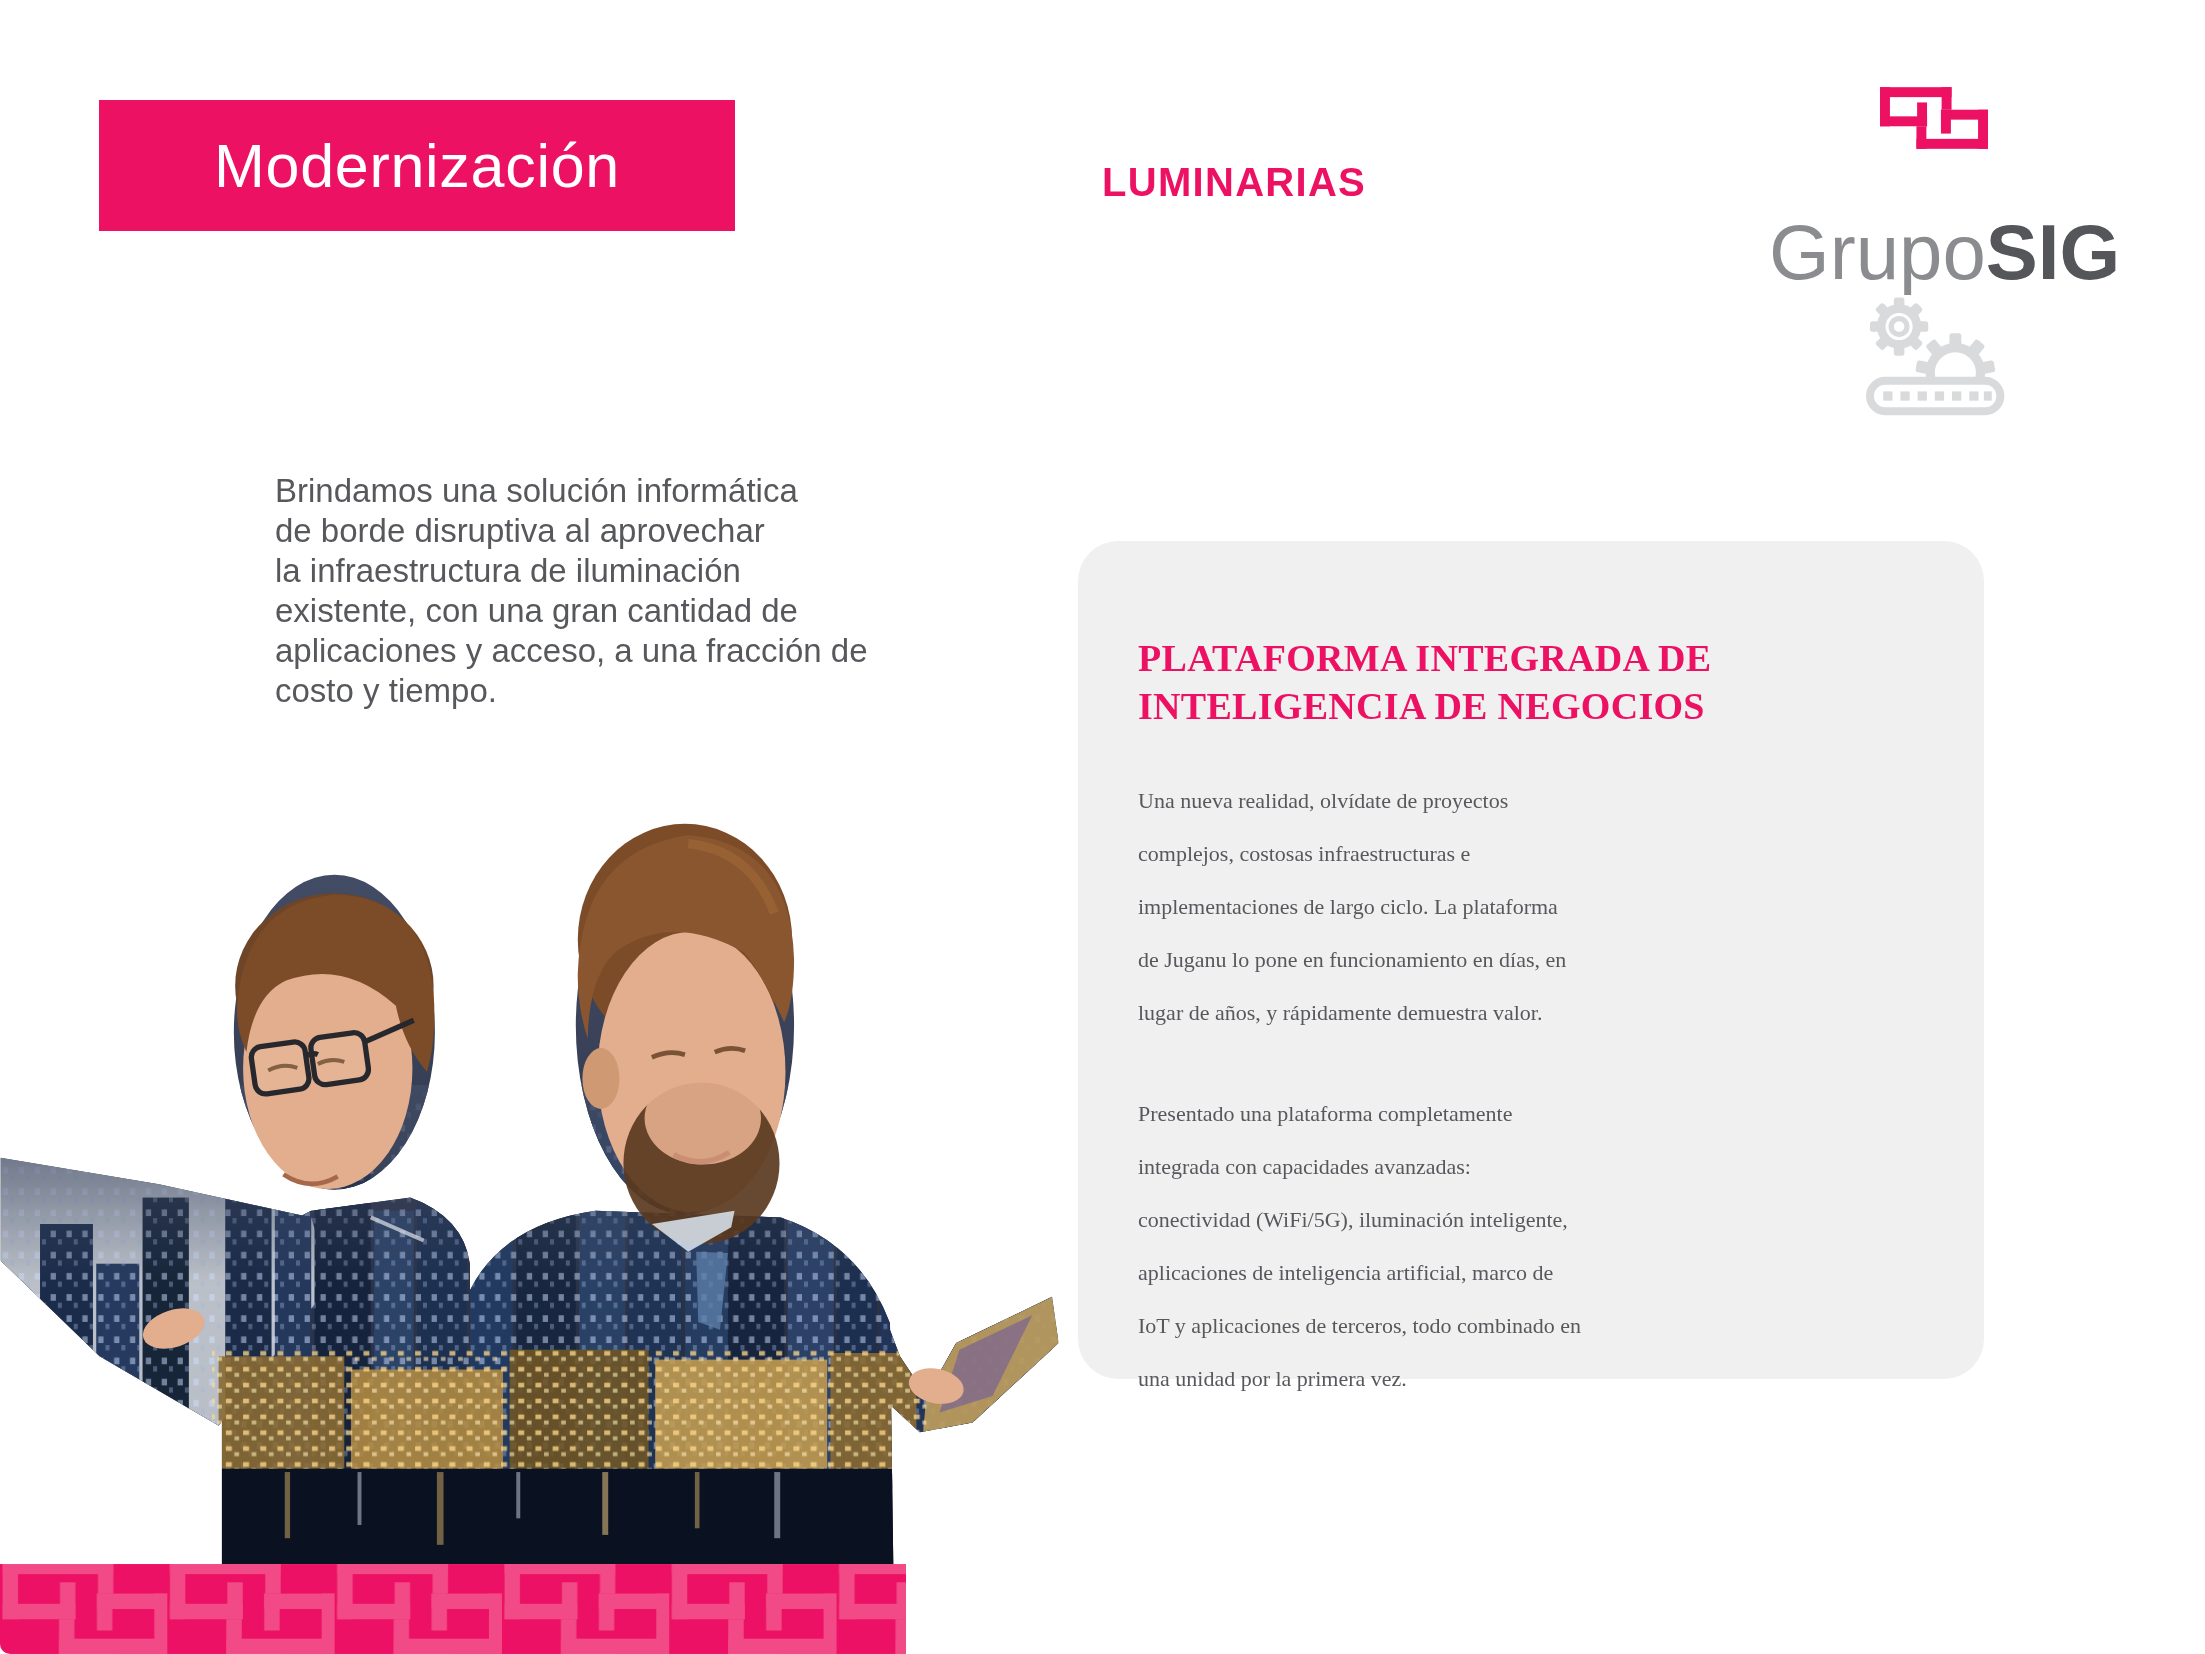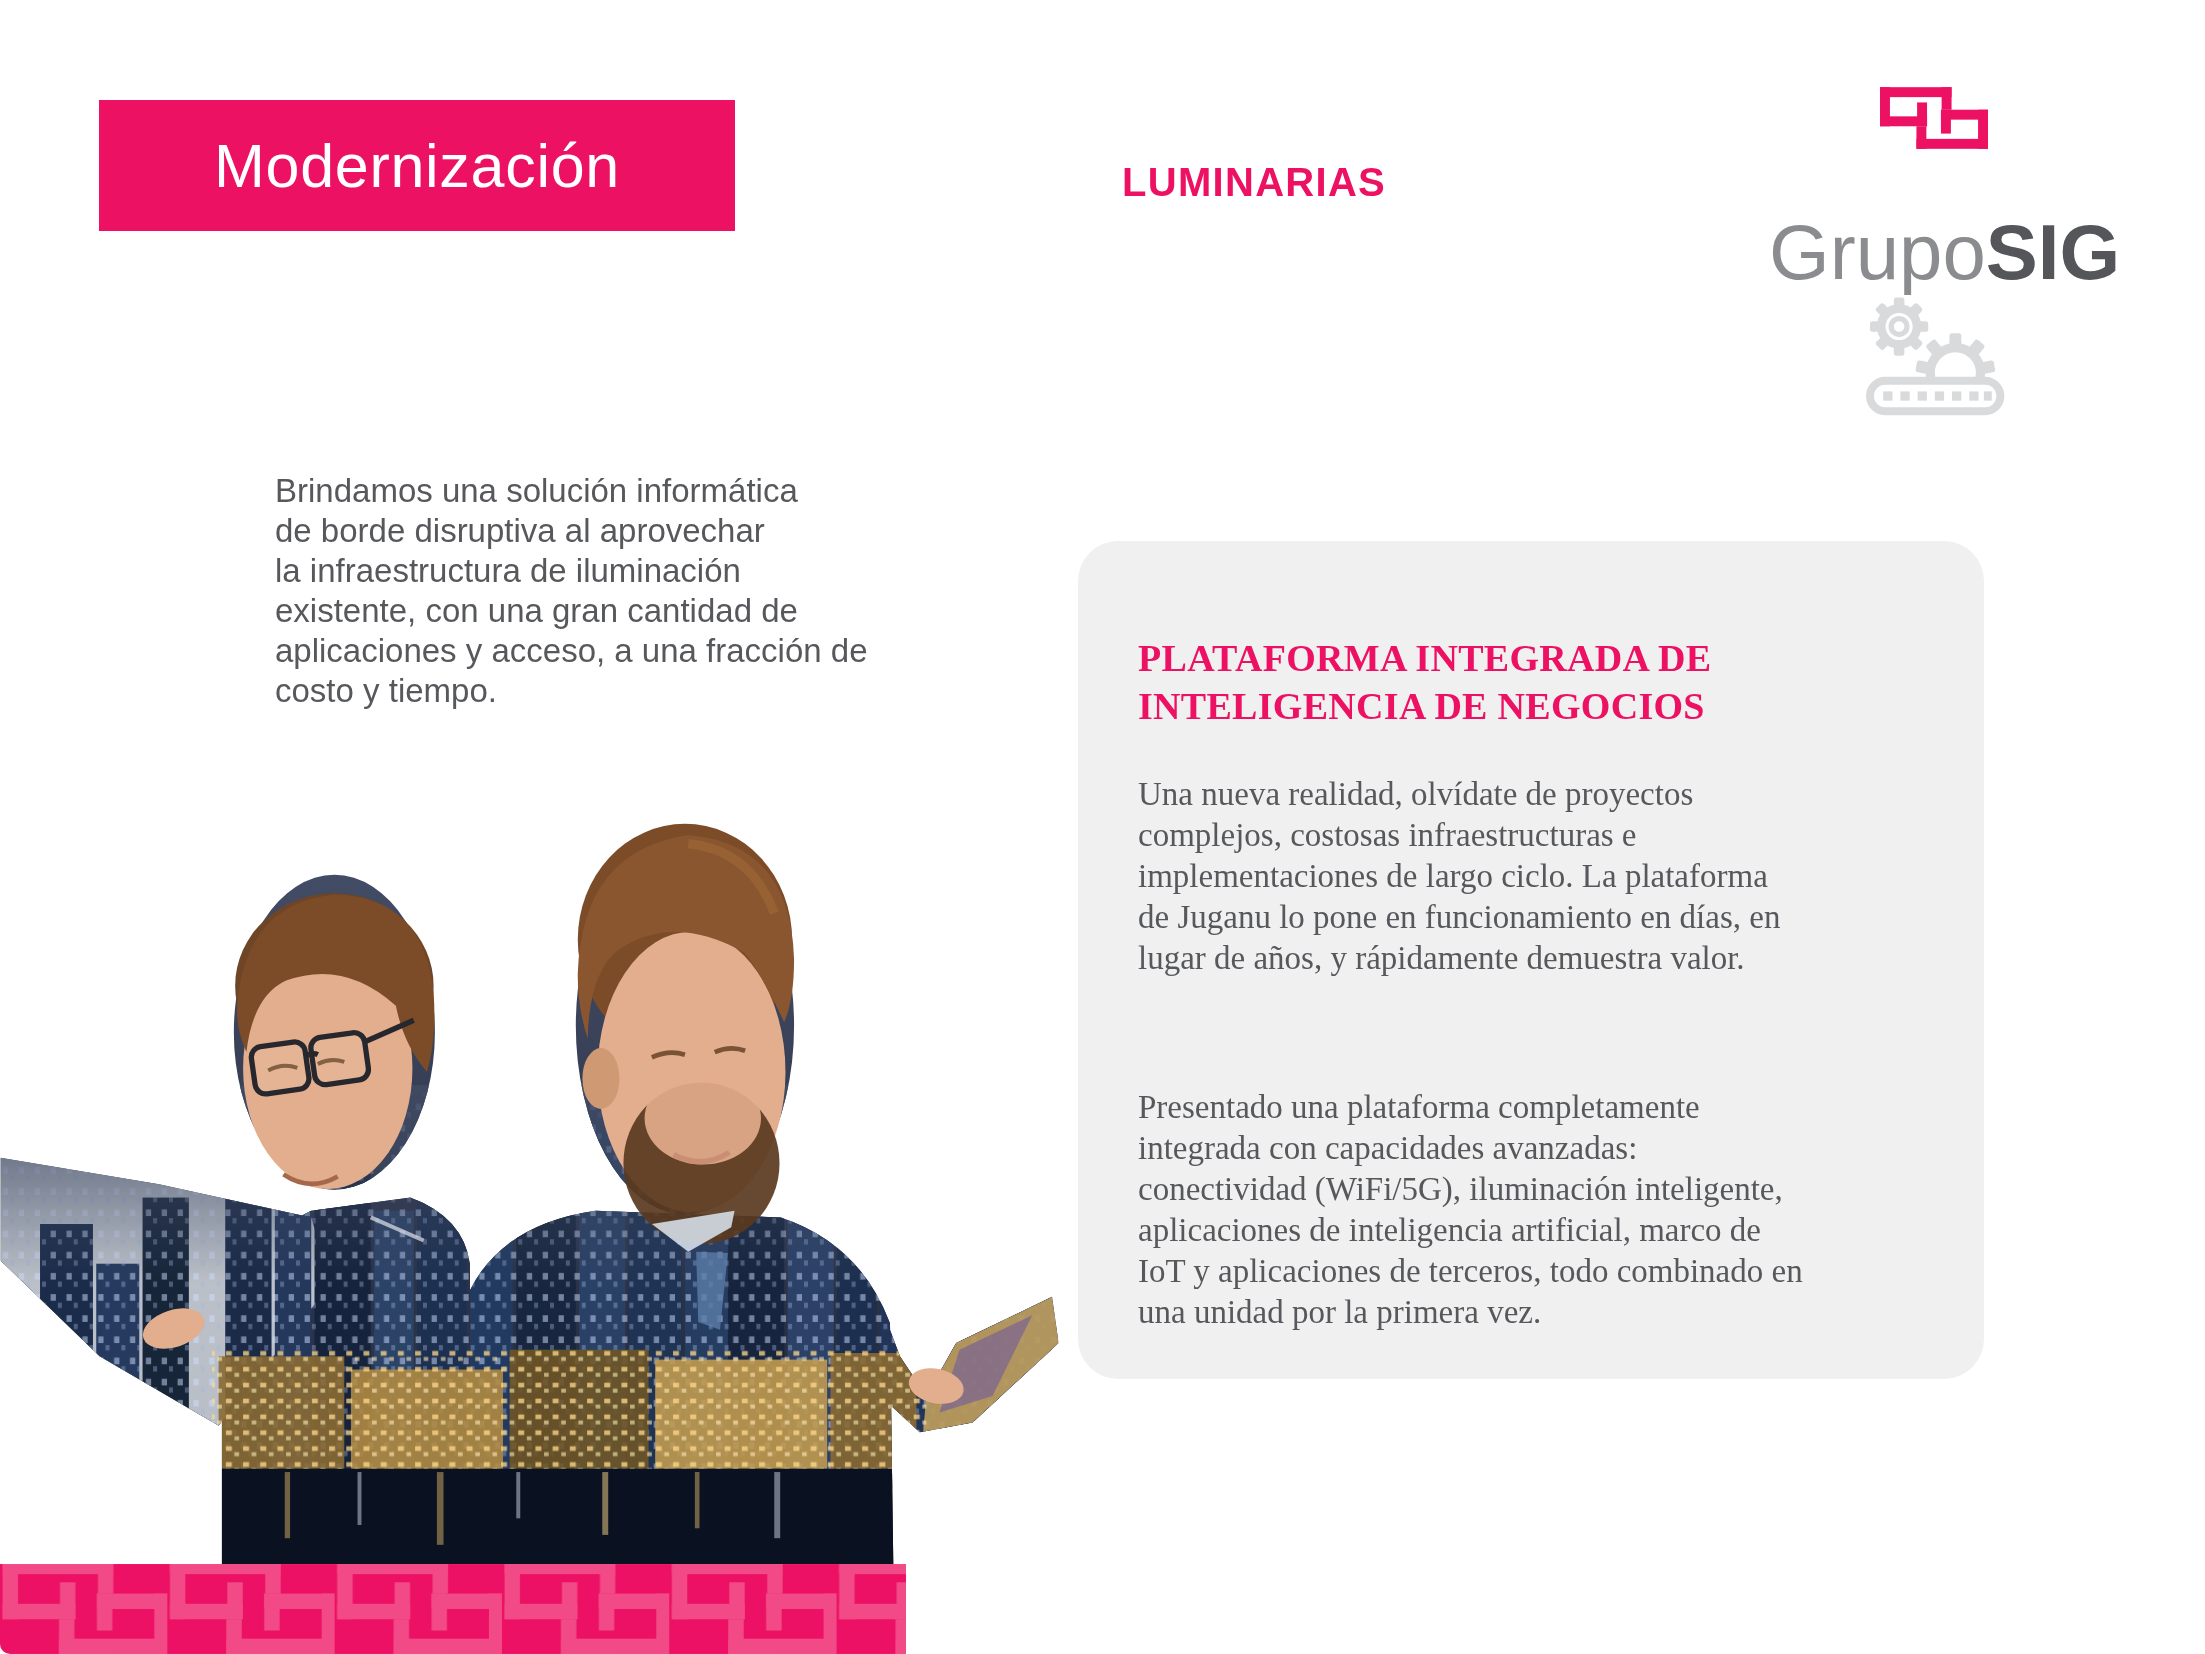--- a/index.html
+++ b/index.html
@@ -9,21 +9,21 @@
   }
   .title-banner{
     position:absolute;left:99px;top:100px;width:636px;height:131px;
     background:#ed1164;display:flex;align-items:center;justify-content:center;
   }
   .title-banner .title-text{
     color:#ffffff;font-size:61px;font-weight:400;letter-spacing:0.7px;
   }
   .section-label{
     position:absolute;left:1102px;top:160px;
-    color:#ed1164;font-size:40px;font-weight:700;letter-spacing:1.3px;margin-left:20px;
+    color:#ed1164;font-size:40px;font-weight:700;letter-spacing:1.3px;
   }
   .brand-icon{position:absolute;left:1880px;top:87px;}
   .brand-name{
     position:absolute;left:1769px;top:210px;font-size:78px;line-height:1.1;
     white-space:nowrap;
   }
   .brand-name .regular{color:#8a8c8f;font-weight:400;}
   .brand-name .bold{color:#55565a;font-weight:700;}
   .machine-icon{position:absolute;left:1866px;top:292px;}
   .left-heading{
@@ -39,21 +39,21 @@
     position:absolute;left:1078px;top:541px;width:906px;height:838px;
     background:#f0f0f1;border-radius:40px;font-family:Liberation Serif, serif;
   }
   .card-heading{
     position:absolute;left:60px;top:93px;width:807px;
     color:#ed1164;font-size:38px;font-weight:700;line-height:48px;
     white-space:pre-line;letter-spacing:0.3px;
   }
   .card-paragraph{
     position:absolute;left:60px;width:820px;
-    color:#57585c;font-size:33px;line-height:41px;white-space:pre-line;
+    color:#57585c;font-size:22px;line-height:53px;white-space:pre-line;
   }
   .card-paragraph.p1{top:233px;}
   .card-paragraph.p2{top:503px;margin-top:43px;}
   .photo{position:absolute;left:0px;top:761px;width:1059px;height:803px;}
   .bottom-banner{position:absolute;left:0px;top:1564px;width:906px;height:90px;}
   .hidden-defs{position:absolute;width:0;height:0;overflow:hidden;}
 </style>
 </head>
 <body>
 

